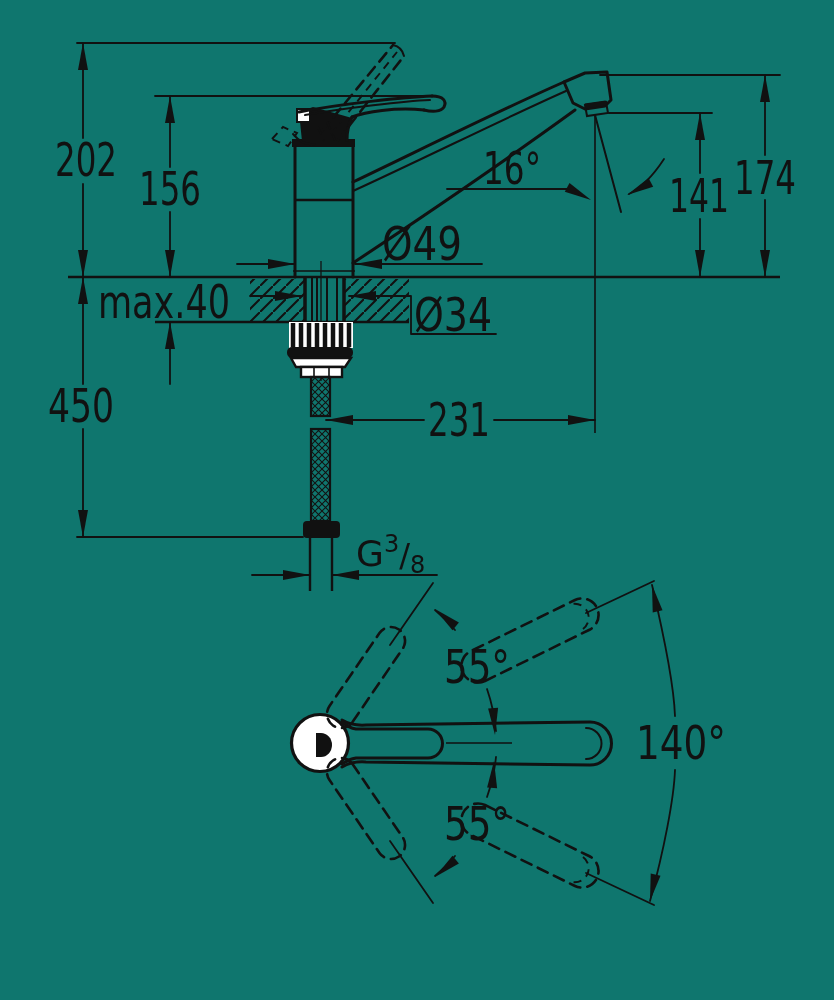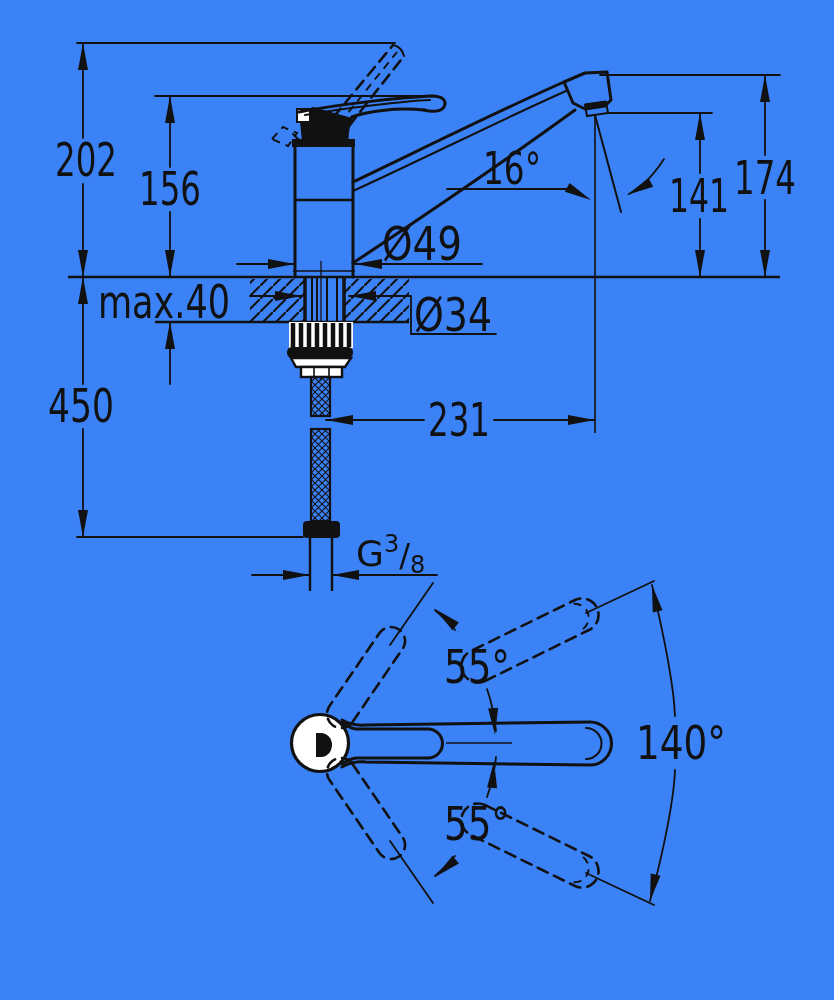--- a/index.html
+++ b/index.html
@@ -1,16 +1,16 @@
 <!DOCTYPE html>
 <html><head>
 <meta charset="utf-8">
 <style>
   html,body{margin:0;padding:0;background:#fff;}
-  .stage{width:834px;height:1000px;position:relative;background:#3b82f6;font-family:"DejaVu Sans",sans-serif;}
+  .stage{width:834px;height:1000px;position:relative;background:#0f766e;font-family:"DejaVu Sans",sans-serif;}
   svg{display:block}
   .ln{stroke:#111;fill:none;stroke-width:1.8;stroke-linecap:round;}
   .obj{stroke:#111;fill:none;stroke-width:3;stroke-linecap:round;stroke-linejoin:round;}
   .obj2{stroke:#111;fill:none;stroke-width:2;stroke-linecap:round;}
   .thin{stroke:#111;fill:none;stroke-width:1.3;}
   .dash{stroke:#111;fill:none;stroke-width:2.6;stroke-dasharray:11 7;stroke-linecap:round;stroke-linejoin:round;}
   .dash2{stroke:#111;fill:none;stroke-width:1.9;stroke-dasharray:8 6;}
   .ah{fill:#111;stroke:none;}
   .lbl{fill:#111;font-family:"DejaVu Sans",sans-serif;font-size:46px;}
   .lbl2{fill:#111;font-family:"DejaVu Sans",sans-serif;font-size:44px;}

